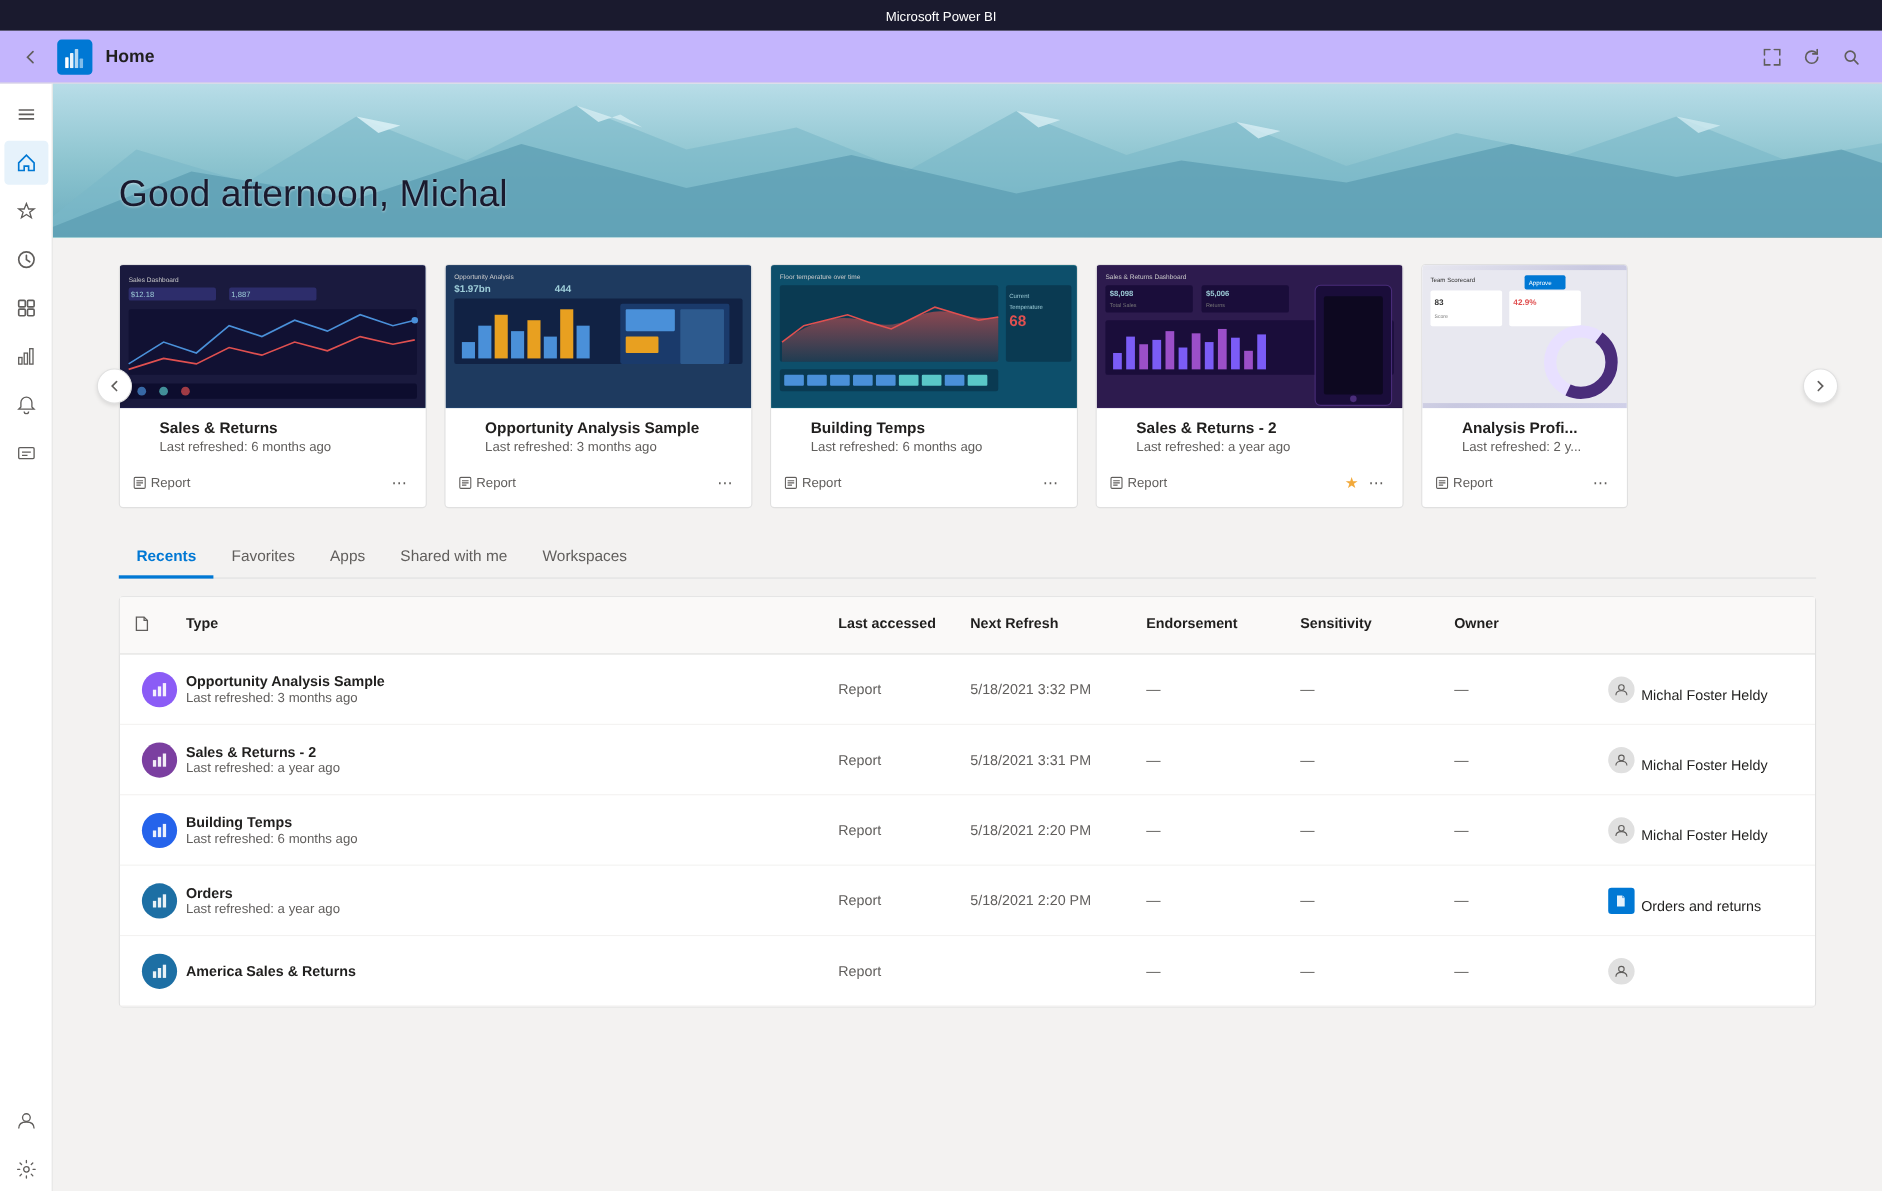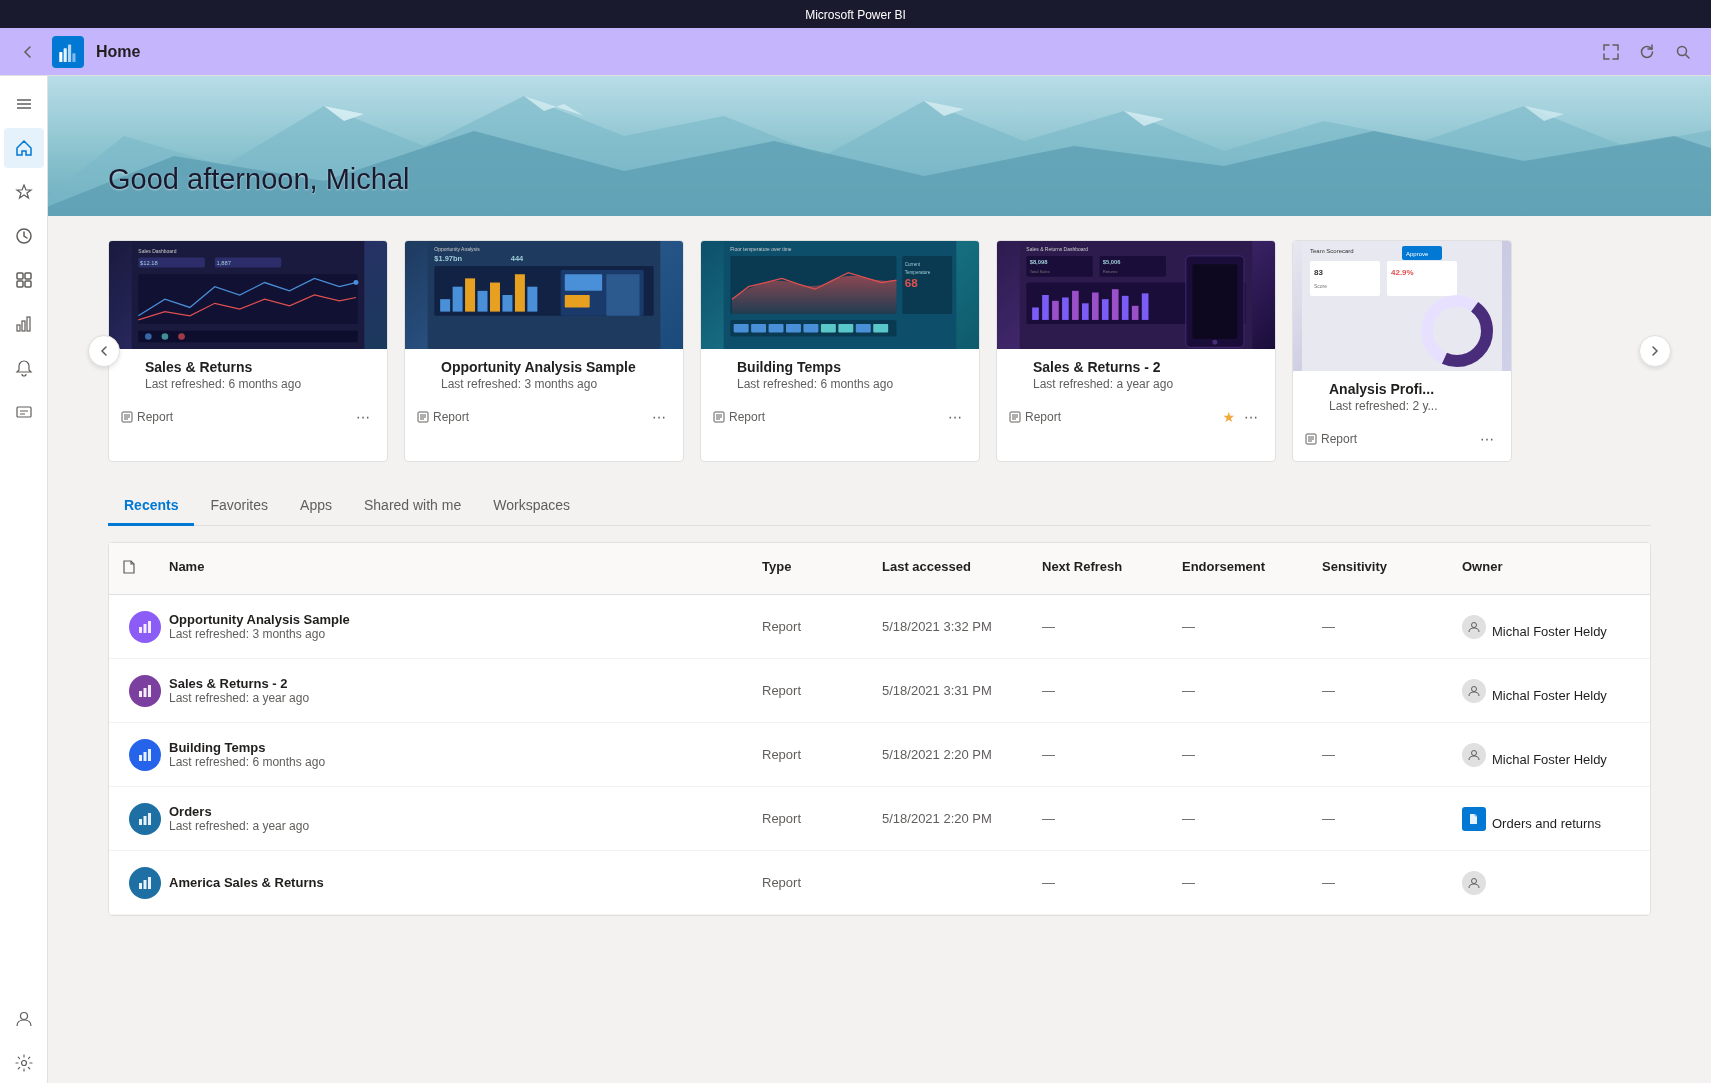--- a/index.html
+++ b/index.html
@@ -77,21 +77,21 @@
       height: 140px;
       position: relative;
       overflow: hidden;
       background: linear-gradient(135deg, #6ec6ca 0%, #a8d8e0 20%, #c5e8ec 40%, #8bbfc7 60%, #5a9baa 80%, #3d7a8a 100%);
     }
     .hero-text {
       position: absolute;
       bottom: 20px;
       left: 60px;
       color: #1a1a2e;
-      font-size: 29px;
+      font-size: 34px;
       font-weight: 300;
       text-shadow: 0 1px 2px rgba(255,255,255,0.5);
     }
 
     
     .section { padding: 24px 60px; }
     .section-title { font-size: 18px; font-weight: 600; color: #201f1e; margin-bottom: 16px; }
 
     .cards-row {
       display: flex;
@@ -121,21 +121,21 @@
     .card {
       background: #fff;
       border-radius: 4px;
       overflow: hidden;
       width: 280px;
       flex-shrink: 0;
       border: 1px solid #e0e0e0;
       cursor: pointer;
     }
     .card-preview {
-      height: 108px;
+      height: 130px;
       background: #e8f4f8;
       overflow: hidden;
       position: relative;
     }
     .card-info { padding: 10px 12px; margin-left: 24px; }
     .card-title { font-size: 14px; font-weight: 600; color: #201f1e; }
     .card-subtitle { font-size: 12px; color: #605e5c; margin-top: 2px; }
     .card-footer {
       display: flex;
       align-items: center;
@@ -577,21 +577,21 @@
                   </svg>
                   <span>Report</span>
                 </div>
                 <div style="display:flex;align-items:center;gap:4px;">
                   <span class="starred">★</span>
                 </div>
                 <div class="card-more">⋯</div>
               </div>
             </div>
 
-            <div class="card" style="width: 220px; overflow: hidden;">
+            <div class="card" style="width: 188px; overflow: hidden;">
               <div class="card-preview preview-light" style="height:130px;">
                 <svg width="100%" height="100%" viewBox="0 0 200 130">
                   <rect width="200" height="130" fill="#e8e8f0"></rect>
                   <text x="8" y="12" fill="#333" font-size="6" font-family="sans-serif">Team Scorecard</text>
                   <rect x="100" y="5" width="40" height="14" fill="#0078d4" rx="2"></rect>
                   <text x="104" y="15" fill="#fff" font-size="6">Approve</text>
                   <rect x="8" y="20" width="70" height="35" fill="#fff" rx="2"></rect>
                   <text x="12" y="34" fill="#333" font-size="8" font-weight="bold">83</text>
                   <text x="12" y="47" fill="#777" font-size="5">Score</text>
                   <rect x="85" y="20" width="70" height="35" fill="#fff" rx="2"></rect>
@@ -648,21 +648,20 @@
 
         <div class="table-container">
 
           <div class="table-header">
             <div class="table-header-cell">
               <svg width="16" height="16" viewBox="0 0 16 16">
                 <path d="M3 2h7l3 3v9H3V2z" stroke="#605e5c" stroke-width="1.2" fill="none"></path>
                 <path d="M10 2v3h3" stroke="#605e5c" stroke-width="1.2" fill="none"></path>
               </svg>
             </div>
-            <div class="table-header-cell">Name</div>
             <div class="table-header-cell">Type</div>
             <div class="table-header-cell">Last accessed</div>
             <div class="table-header-cell">Next Refresh</div>
             <div class="table-header-cell">Endorsement</div>
             <div class="table-header-cell">Sensitivity</div>
             <div class="table-header-cell">Owner</div>
           </div>
 
           <div class="table-row">
             <div class="table-cell">

